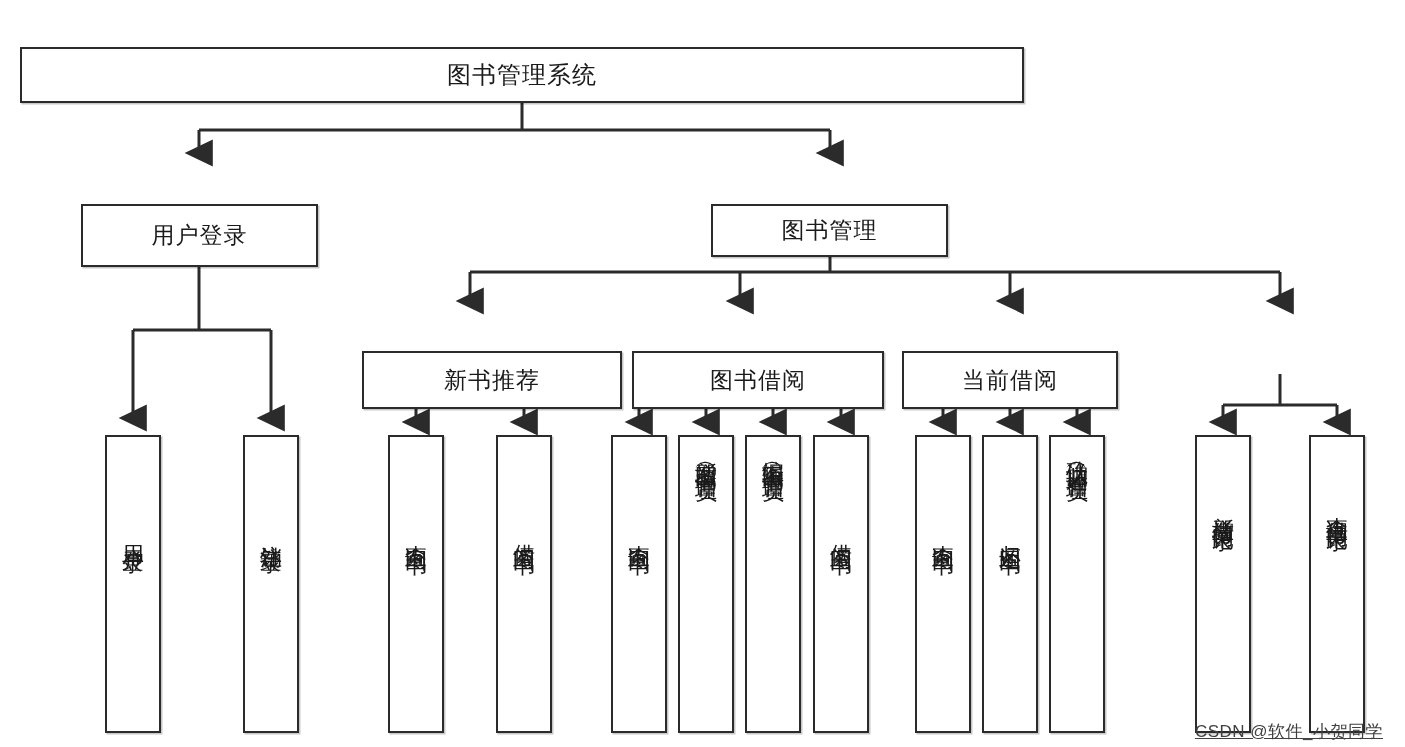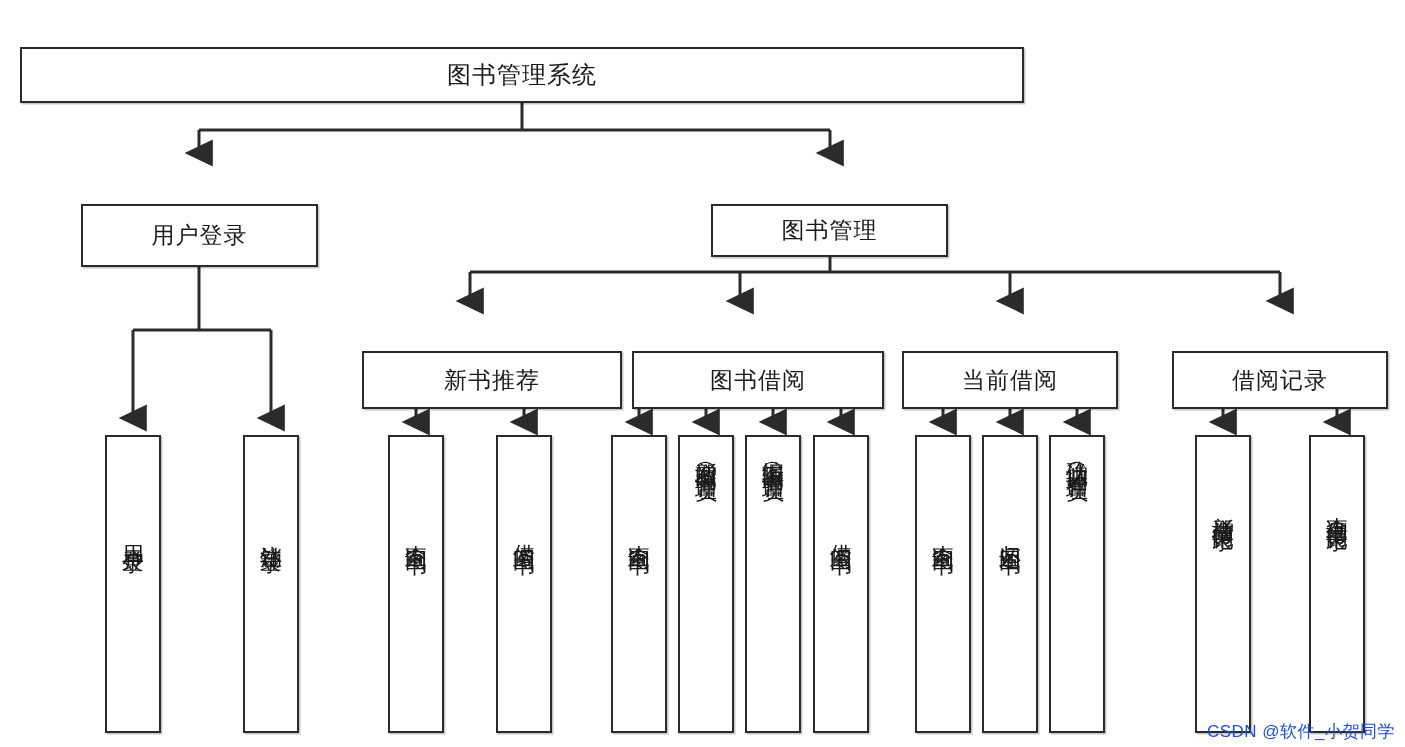--- a/index.html
+++ b/index.html
@@ -59,27 +59,28 @@
     white-space: nowrap;
   }
   .vtext.mid {
     margin-top: 84px;
   }
   .vtext.mid2 {
     margin-top: 56px;
   }
   .watermark {
     position: absolute;
-    right: 10px;
+    right: 22px;
     bottom: 4px;
     font-size: 17px;
-    color: #1d4ed8;
+    color: #404040;
     letter-spacing: 0.5px;
     white-space: nowrap;
     user-select: none;
+    text-decoration: underline;
   }
 </style>
 </head>
 <body>
 
 <div id="canvas">
 
   <svg id="wires" viewBox="0 0 1405 747">
     <defs>
       <marker id="arrowhead" markerWidth="11" markerHeight="11" refX="4.2" refY="5.2" orient="auto" markerUnits="strokeWidth">
@@ -131,21 +132,20 @@
   </svg>
 
   <div class="node h root" style="left:20px; top:12px; width:1004px; height:56px;">图书管理系统</div>
 
   <div class="node h" style="left:81px; top:169px; width:237px; height:63px;">用户登录</div>
   <div class="node h" style="left:711px; top:169px; width:237px; height:53px;">图书管理</div>
 
   <div class="node h" style="left:362px; top:316px; width:260px; height:58px;">新书推荐</div>
   <div class="node h" style="left:632px; top:316px; width:252px; height:58px;">图书借阅</div>
   <div class="node h" style="left:902px; top:316px; width:216px; height:58px;">当前借阅</div>
-  <div class="node h" style="left:1172px; top:316px; width:216px; height:58px;">借阅记录</div>
 
   <div class="node v" style="left:105px; top:435px; width:56px; height:298px;">
     <span class="vtext mid">用户登录</span>
   </div>
   <div class="node v" style="left:243px; top:435px; width:56px; height:298px;">
     <span class="vtext mid">注销登录</span>
   </div>
 
   <div class="node v" style="left:388px; top:435px; width:56px; height:298px;">
     <span class="vtext mid">查询图书</span>

